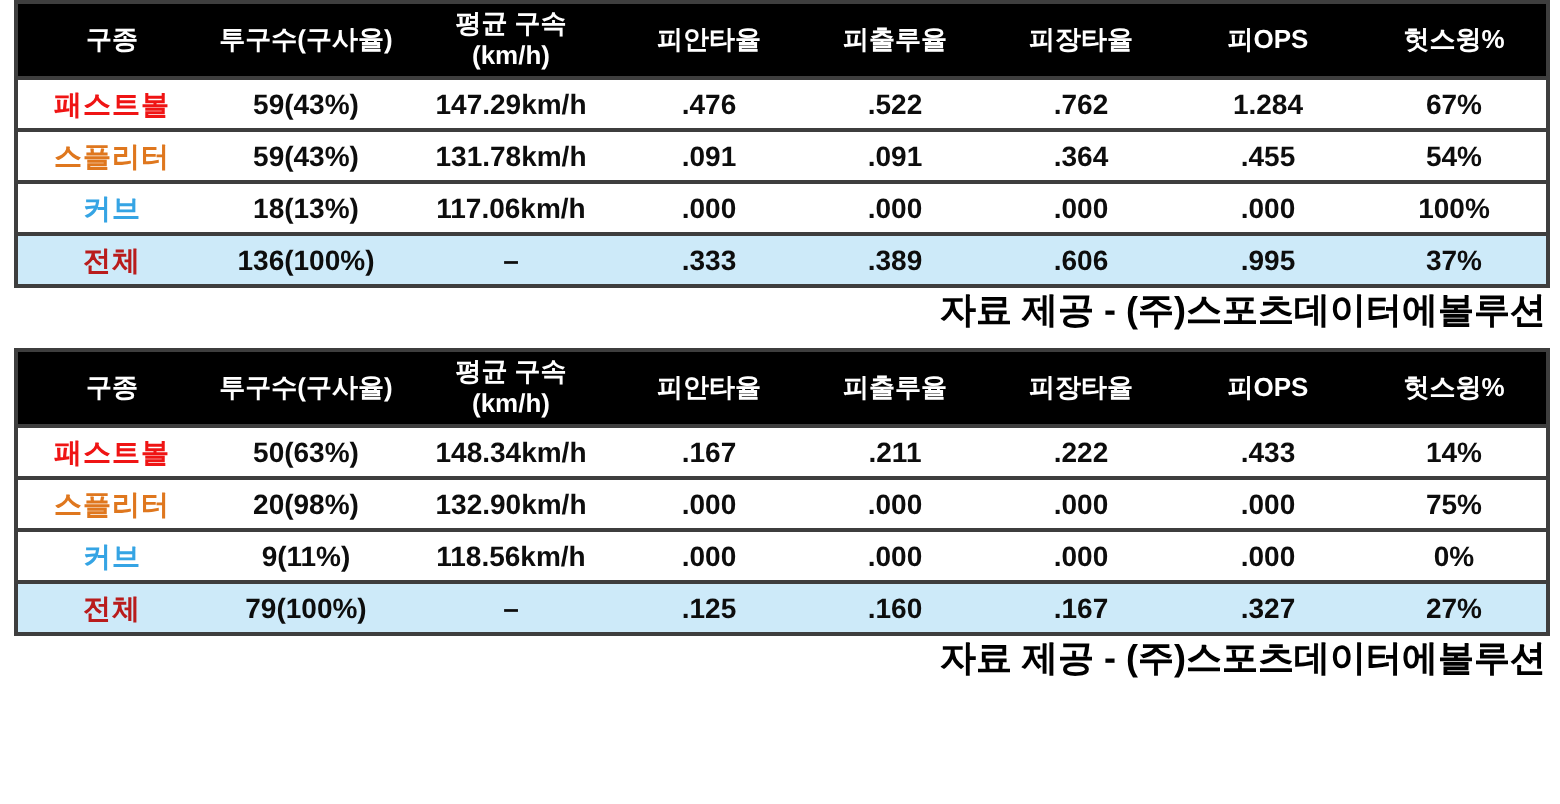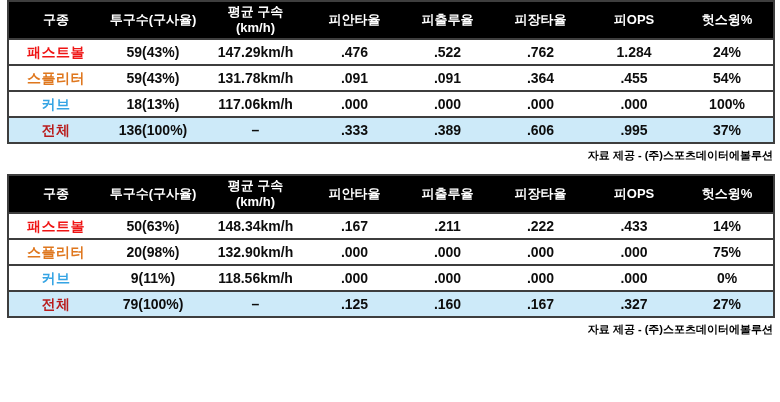--- a/index.html
+++ b/index.html
@@ -37,21 +37,21 @@
     padding:3px 2px; border-top:2px solid var(--c-border);
     background:#ffffff; font-weight:700; color:#0d0d0d;
   }
   td.pitch-label{ letter-spacing:0.5px; }
   td.pitch-label.fastball{ color:var(--c-fastball); }
   td.pitch-label.splitter{ color:var(--c-splitter);text-align:center; }
   td.pitch-label.curve{ color:var(--c-curve);margin-top:47px; }
   td.pitch-label.total{ color:#b91c1c; }
   tr.total-row td{ background:var(--c-total-bg); }
   .credit{
-    width:766px; text-align:right; font-size:11px; line-height:15px;
+    width:766px; text-align:right; font-size:18px; line-height:15px;
     margin:4px 0 11px; color:#000; font-weight:700;
   }
 </style>
 </head>
 <body>
 
 <section class="month-section">
   <table class="stats-table">
     <colgroup>
       <col class="c0">
@@ -93,21 +93,21 @@
     </thead>
     <tbody>
       <tr>
         <td class="pitch-label fastball">패스트볼</td>
         <td class="stat">59(43%)</td>
         <td class="stat">147.29km/h</td>
         <td class="stat">.476</td>
         <td class="stat">.522</td>
         <td class="stat">.762</td>
         <td class="stat">1.284</td>
-        <td class="stat">24%</td>
+        <td class="stat">67%</td>
       </tr>
       <tr>
         <td class="pitch-label splitter">스플리터</td>
         <td class="stat">59(43%)</td>
         <td class="stat">131.78km/h</td>
         <td class="stat">.091</td>
         <td class="stat">.091</td>
         <td class="stat">.364</td>
         <td class="stat">.455</td>
         <td class="stat">54%</td>

